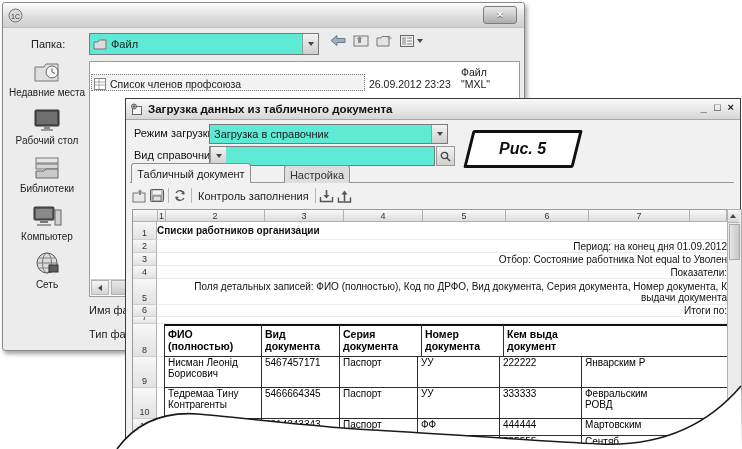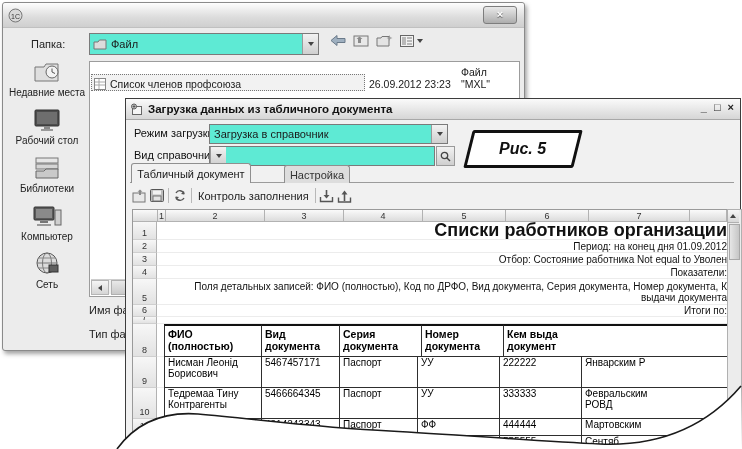--- a/index.html
+++ b/index.html
@@ -68,21 +68,21 @@
   .g-head{display:flex;height:12px;}
   .g-h{background:linear-gradient(#fafafa,#dcdcdc);border-right:1px solid #b2b2b2;border-bottom:1px solid #b2b2b2;
         font-size:9px;color:#333;text-align:center;line-height:12px;overflow:hidden;flex:none;}
   .g-row{display:flex;align-items:stretch;overflow:hidden;}
   .num{width:24px;flex:none;background:linear-gradient(#f7f7f7,#e2e2e2);border-right:1px solid #b2b2b2;
         border-bottom:1px solid #cfcfcf;font-size:9px;color:#333;display:flex;align-items:flex-end;
         justify-content:center;padding-bottom:1px;box-sizing:border-box;}
   .gap{width:7px;flex:none;border-bottom:1px solid #ececec;}
   .body{flex:1;border-bottom:1px solid #ececec;padding-left:9px;white-space:nowrap;overflow:hidden;
         display:flex;flex-direction:column;justify-content:center;color:#111;text-align:right;}
-  .body.title-cell{padding-left:0;text-align:right;font-weight:bold;font-size:18px;display:block;line-height:17px;}
+  .body.title-cell{padding-left:0;text-align:left;font-weight:bold;font-size:10px;display:block;line-height:17px;}
   .tc{flex:none;border-right:1px solid #2e2e2e;border-bottom:1px solid #2e2e2e;padding:1px 2px 0 3px;
         overflow:hidden;line-height:10.5px;color:#000;box-sizing:border-box;}
   .c-fio{width:98px;border-left:1px solid #2e2e2e;}
   .c-code{width:78px;}.c-type{width:78px;}.c-ser{width:82px;}.c-num{width:82px;}
   .c-iss{flex:1;border-right:none;}
   .hdr .tc{border-top:2px solid #111;font-weight:bold;font-size:10.5px;line-height:12px;padding-top:2px;}
   .vscroll{left:600.5px;top:110px;width:13px;height:241px;background:#ececec;border:1px solid #b0b0b0;}
   .vs-btn{left:0;top:0;width:11px;height:12px;background:linear-gradient(#f7f7f7,#d8d8d8);
         border-bottom:1px solid #b0b0b0;display:flex;align-items:center;justify-content:center;}
   .vs-thumb{left:1px;top:14px;width:9px;height:34px;background:linear-gradient(90deg,#e6e6e6,#c6c6c6);border:1px solid #a8a8a8;}

